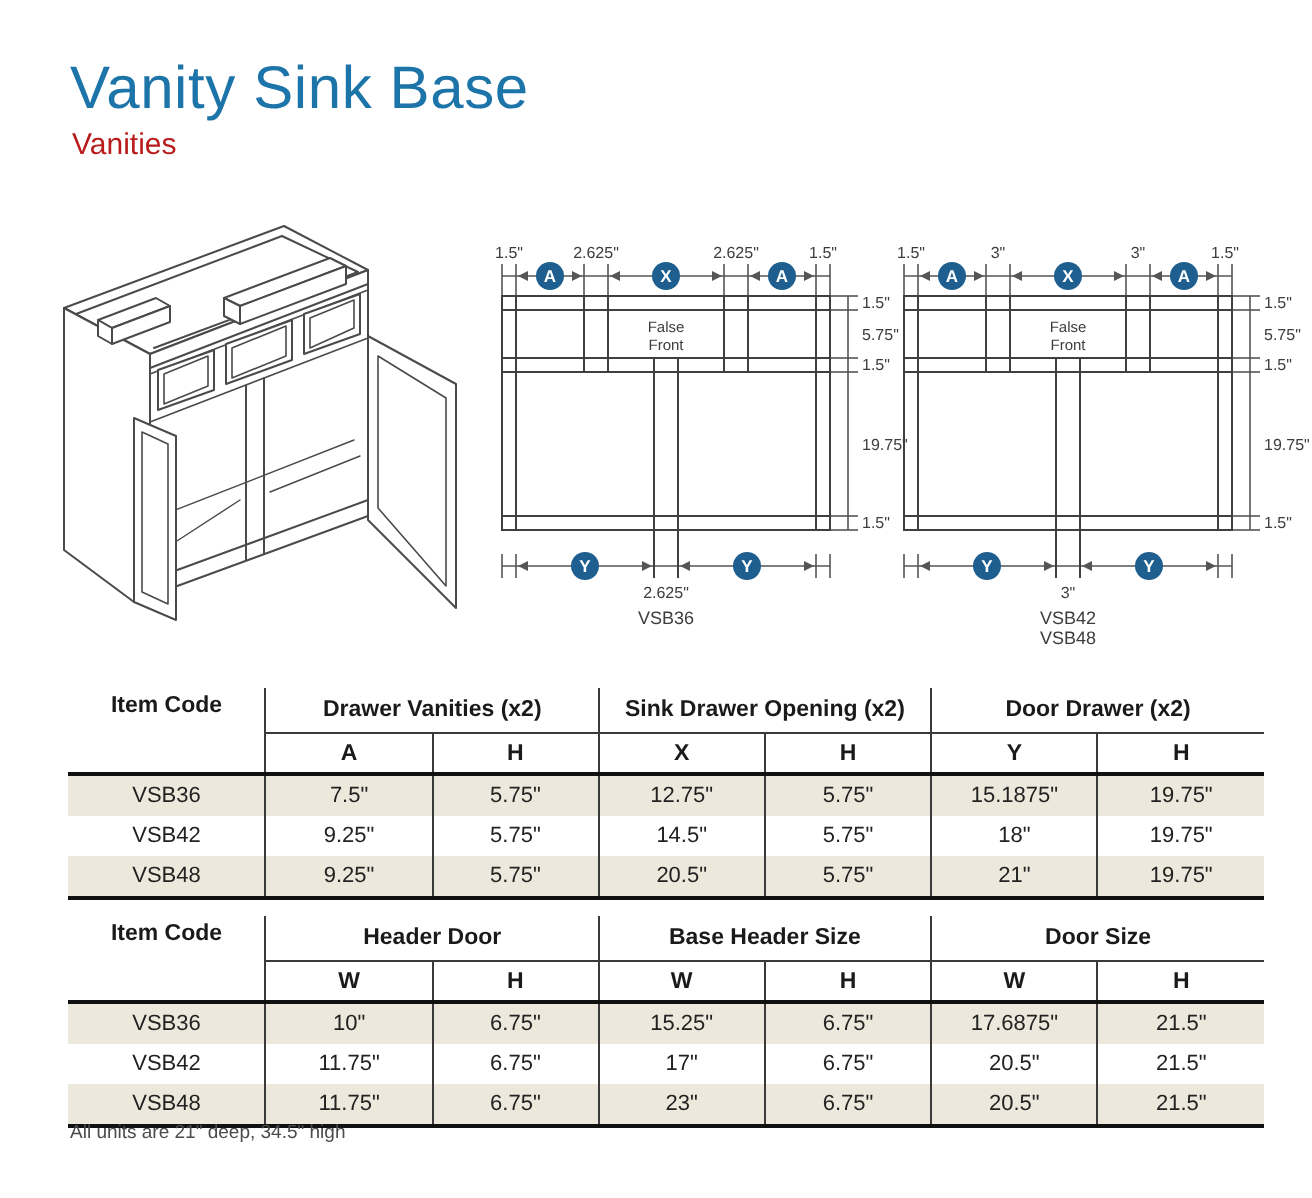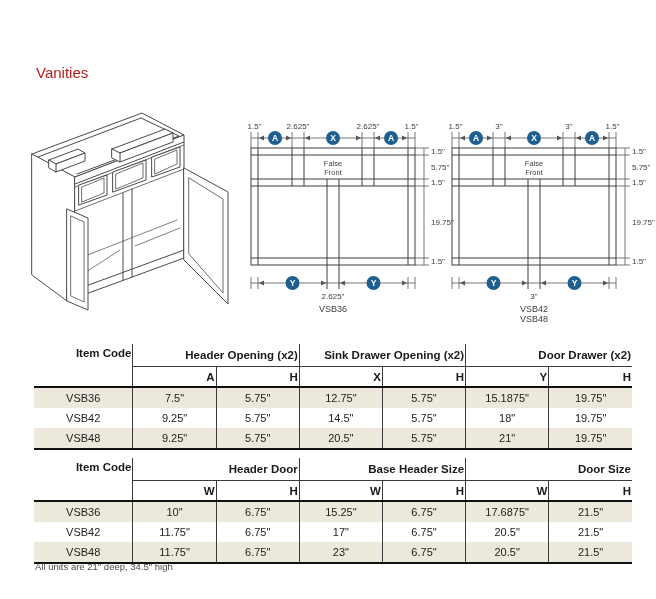--- a/index.html
+++ b/index.html
@@ -21,30 +21,31 @@
   table.spec col.dc{width:13.908%;}
   table.spec th{font-weight:bold;font-size:11.5px;color:#1a1a1a;}
   table.spec th.ich{vertical-align:top;padding-top:3px;height:20px;}
   table.spec th.grp{height:20px;border-left:1px solid #3a3a3a;border-bottom:1px solid #3a3a3a;}
   table.spec tr.sub th{height:17px;border-left:1px solid #3a3a3a;}
   table.spec tr.sub th, table.spec th.ich{border-bottom:2px solid #111;}
   table.spec tbody td{height:18px;text-align:center;border-left:1px solid #3a3a3a;}
   table.spec tbody td.code{border-left:none;}
   table.spec tbody tr:nth-child(odd){background:#ece8db;}
   table.spec tbody tr:last-child td{border-bottom:2px solid #111;}
-  table.spec th{text-align:right;}
+  table.spec th{text-align:center;}
   #table-openings{top:344px;}
   #table-sizes{top:458px;}
   .footnote{position:absolute;left:35px;top:561px;font-size:9.5px;color:#4c4c4c;}
 </style>
 </head>
 <body>
 
 <div class="page">
 
+  <h1 class="page-title">Vanity Sink Base</h1>
   <div class="page-subtitle">Vanities</div>
 
   <div class="fig" style="left:22px;top:108px;">
     <svg width="216" height="214" viewBox="0 0 216 214">
       <g stroke="#4a4a4a" stroke-width="1" fill="#ffffff" stroke-linejoin="round" stroke-linecap="round">
 
         <polygon points="10,46 120,5 162,27 53,69"></polygon>
         <polyline points="16,49 119,10 157,28 55,66" fill="none"></polyline>
 
         <polygon points="10,46 53,69 53,180 45,180 45,193 10,167"></polygon>
@@ -249,21 +250,21 @@
         <col class="dc">
         <col class="dc">
         <col class="dc">
         <col class="dc">
         <col class="dc">
         <col class="dc">
       </colgroup>
     <thead>
       <tr>
         <th class="ich" rowspan="2">Item Code</th>
-        <th class="grp" colspan="2">Header Opening (x2)</th>
+        <th class="grp" colspan="2">Drawer Vanities (x2)</th>
         <th class="grp" colspan="2">Sink Drawer Opening (x2)</th>
         <th class="grp" colspan="2">Door Drawer (x2)</th>
       </tr>
       <tr class="sub">
         <th>A</th>
         <th>H</th>
         <th>X</th>
         <th>H</th>
         <th>Y</th>
         <th>H</th>

